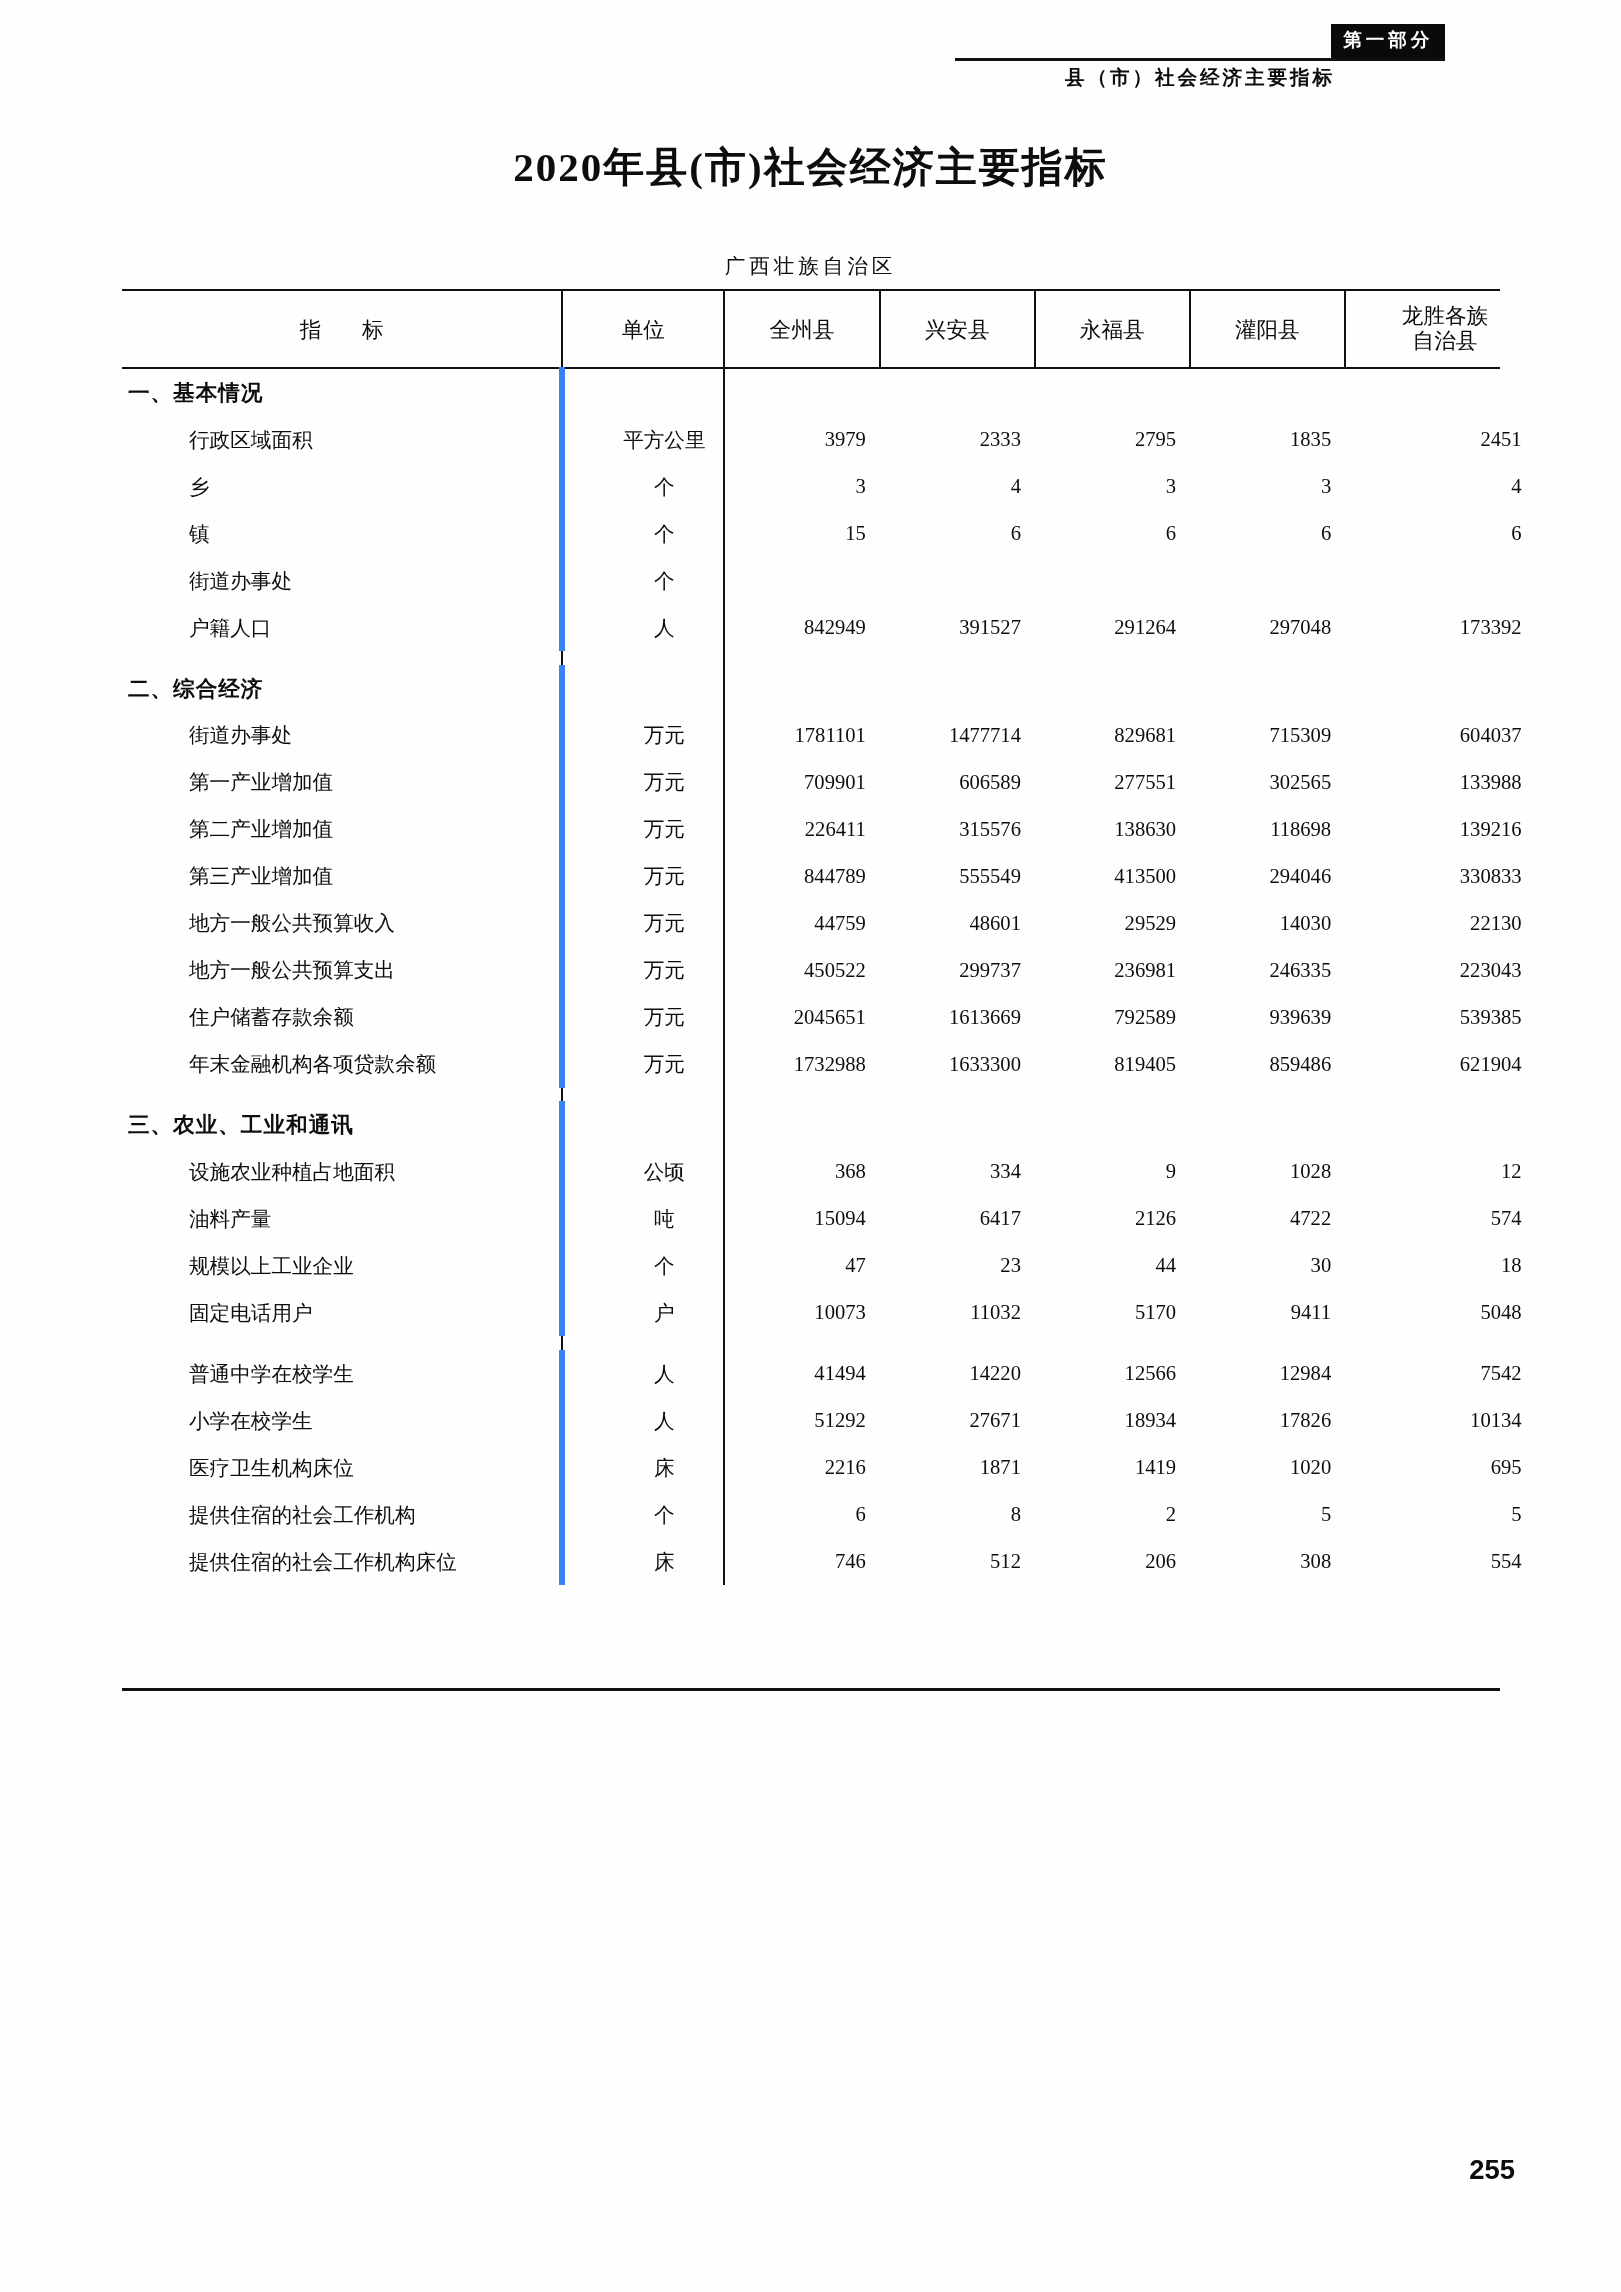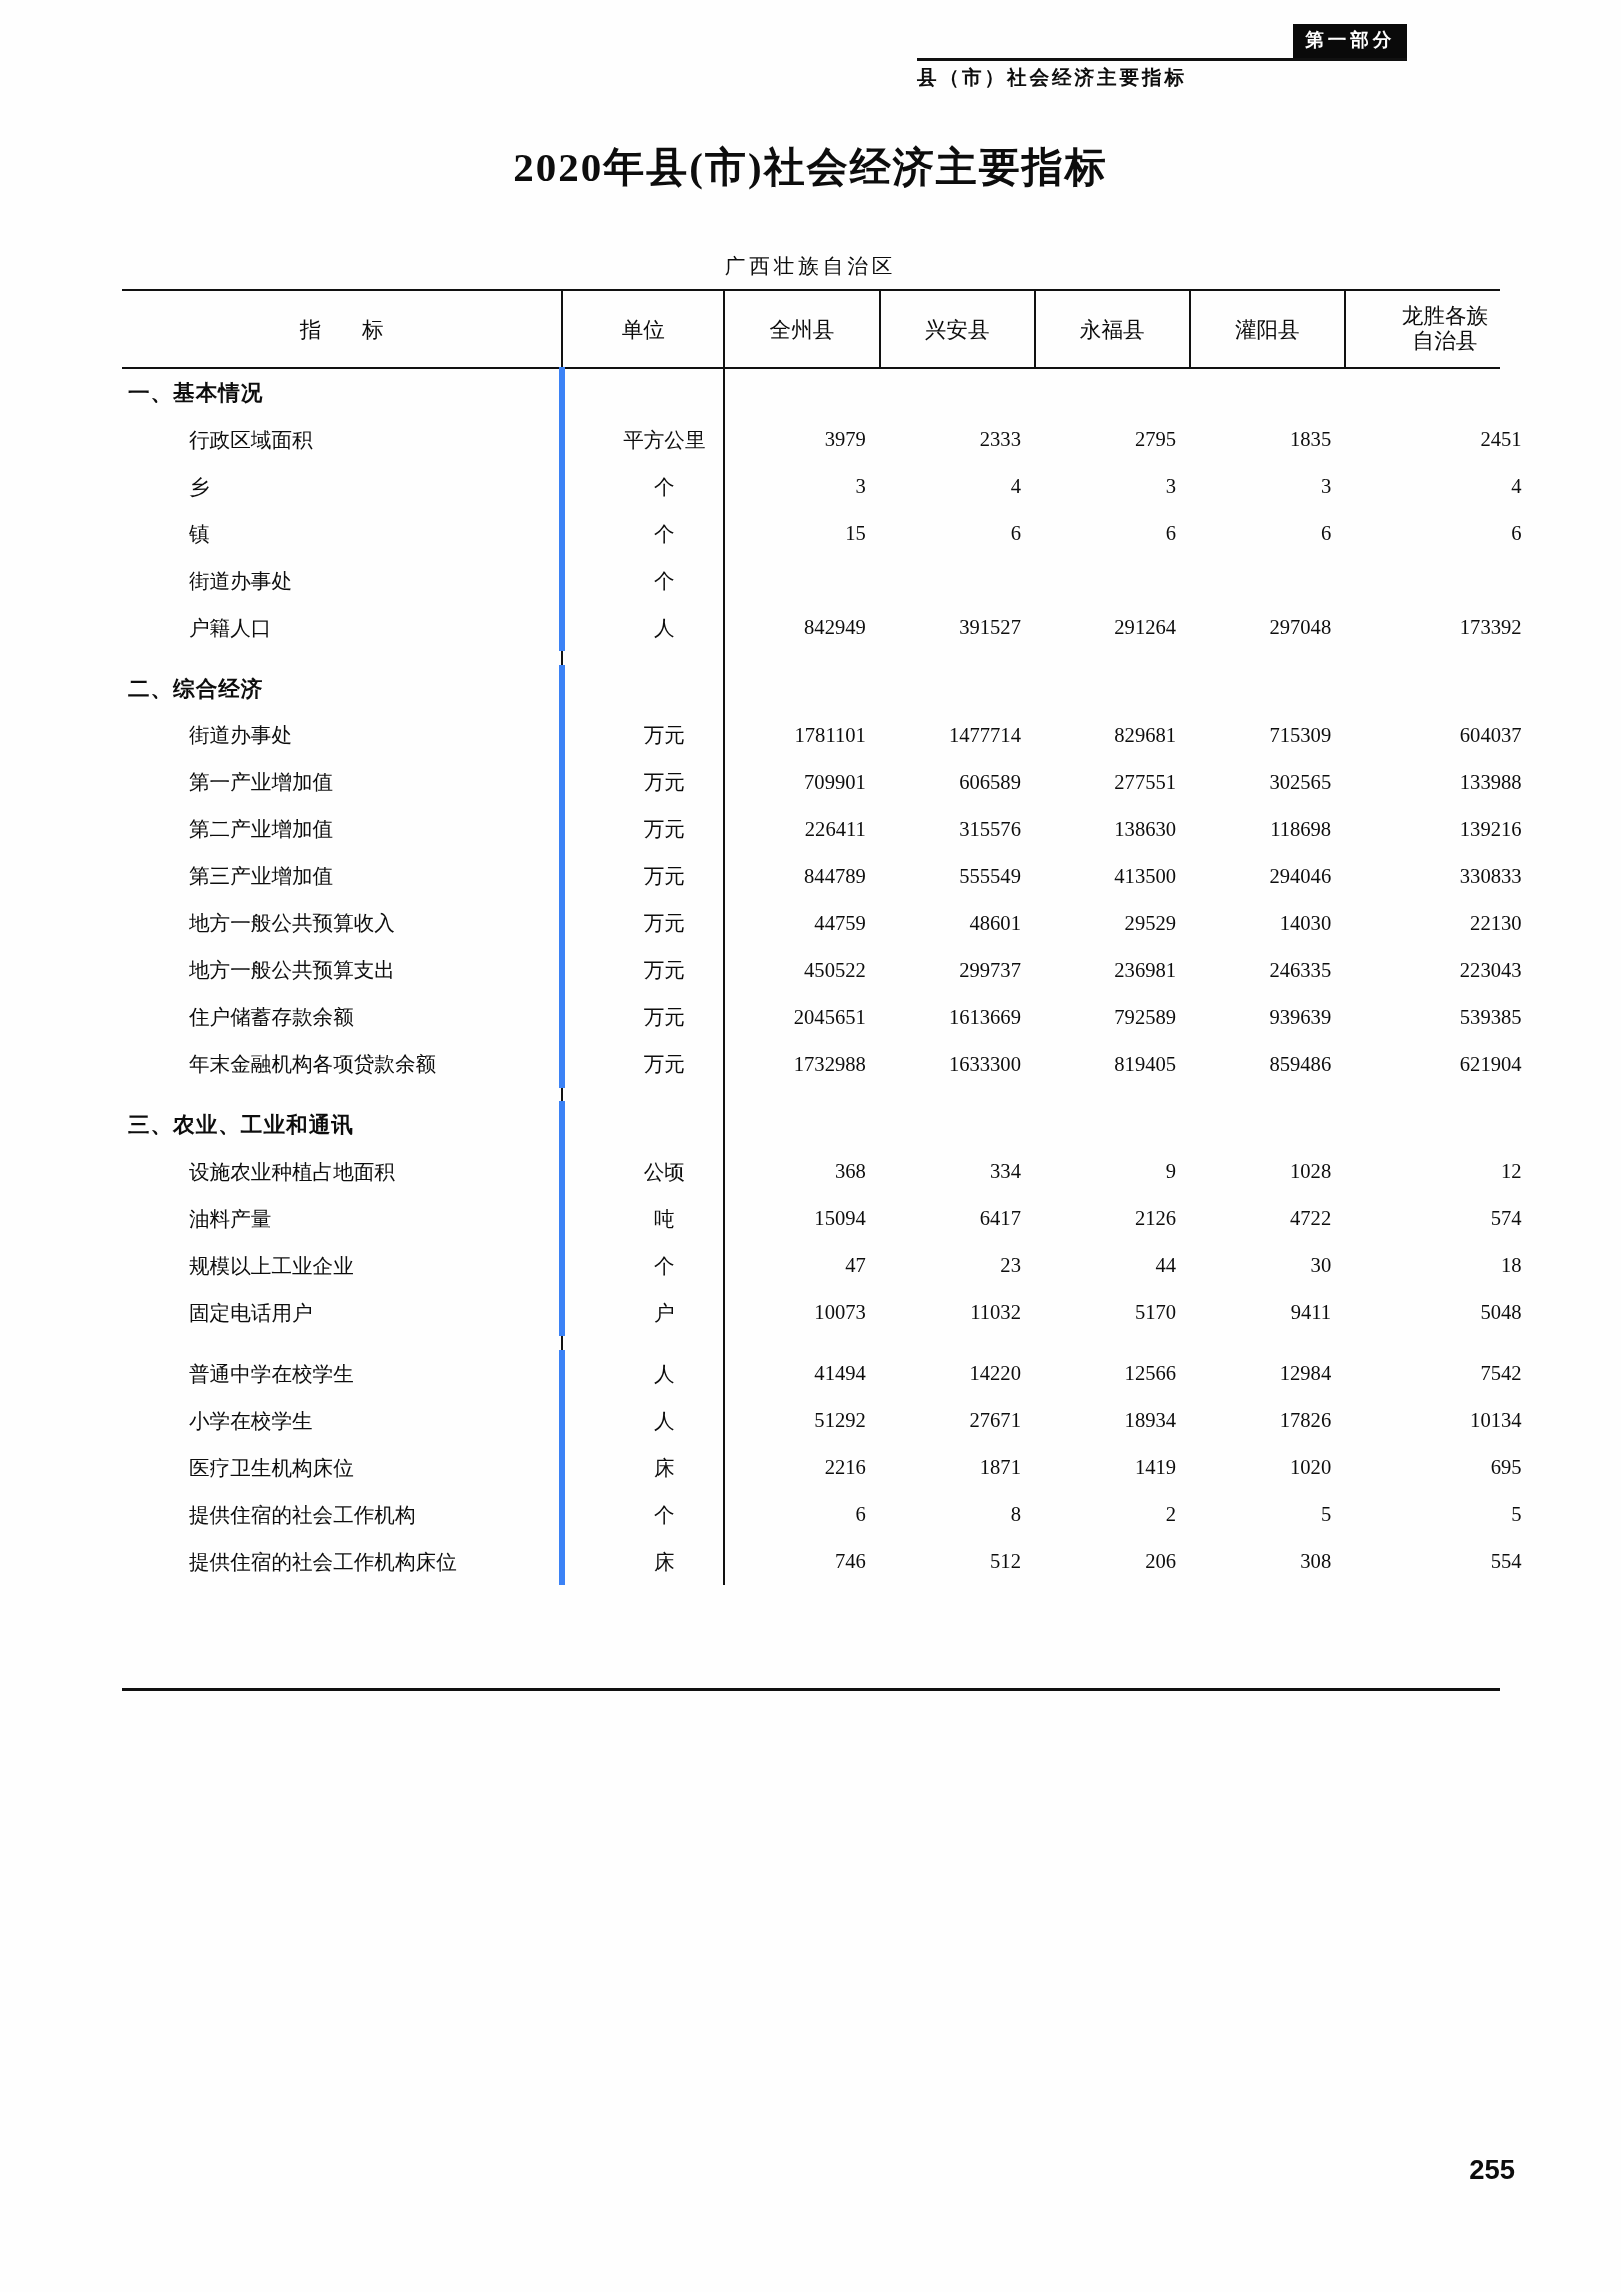--- a/index.html
+++ b/index.html
@@ -6,37 +6,37 @@
   body{
     width:1621px;height:2293px;
     background:#fefefe;
     font-family:"Liberation Serif","DejaVu Serif",serif;
     color:#0d0d0d;
     position:relative;
     overflow:hidden;
   }
   
   #running-header{
-    position:absolute;top:23.5px;left:0;width:1503px;height:69px;
+    position:absolute;top:23.5px;left:0;width:1503px;height:69px;padding-left:38px;
   }
   #part-tab{
     position:absolute;right:96px;top:0;
     background:#0a0a0a;color:#fff;
     font-size:18.6px;font-weight:bold;
     letter-spacing:3.9px;
     padding:3.9px 11.8px 4.9px 11.8px;
     font-family:"Liberation Sans","DejaVu Sans",sans-serif;
     white-space:nowrap;
   }
   #header-rule{
     position:absolute;right:96px;top:34px;width:490px;height:3.9px;background:#111;
   }
   #running-title{
     position:absolute;right:96px;top:40px;width:490px;
-    text-align:left;
+    text-align:center;
     font-size:19.6px;font-weight:bold;letter-spacing:2.9px;
     font-family:"Liberation Sans","DejaVu Sans",sans-serif;
     white-space:nowrap;
   }
   
   #page-title{
     position:absolute;top:140px;left:0;width:1621px;
     text-align:center;
     font-size:41px;font-weight:bold;letter-spacing:2px;
     font-family:"Liberation Serif","DejaVu Serif",serif;

